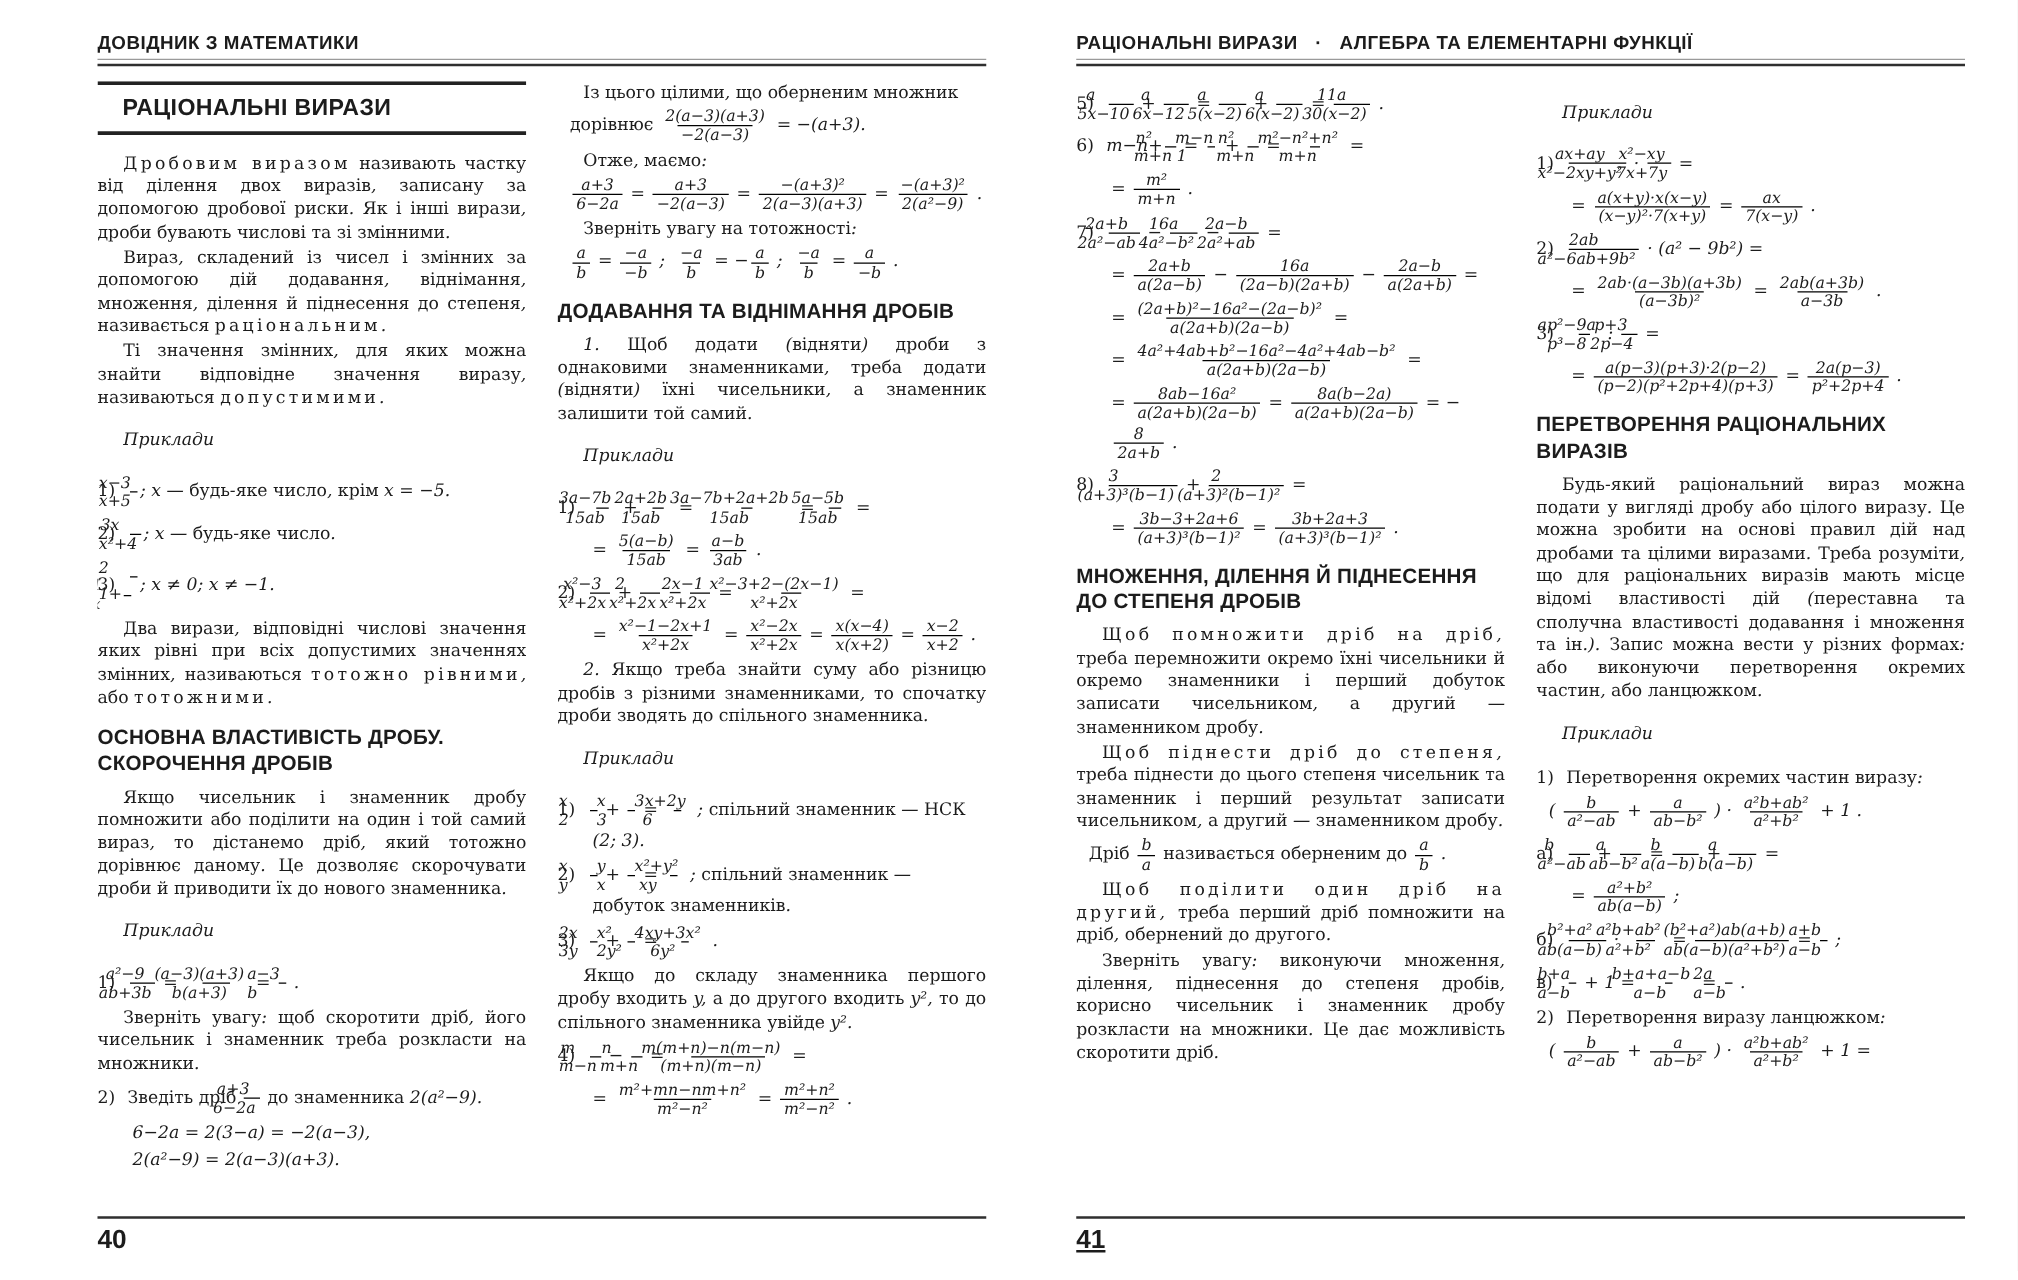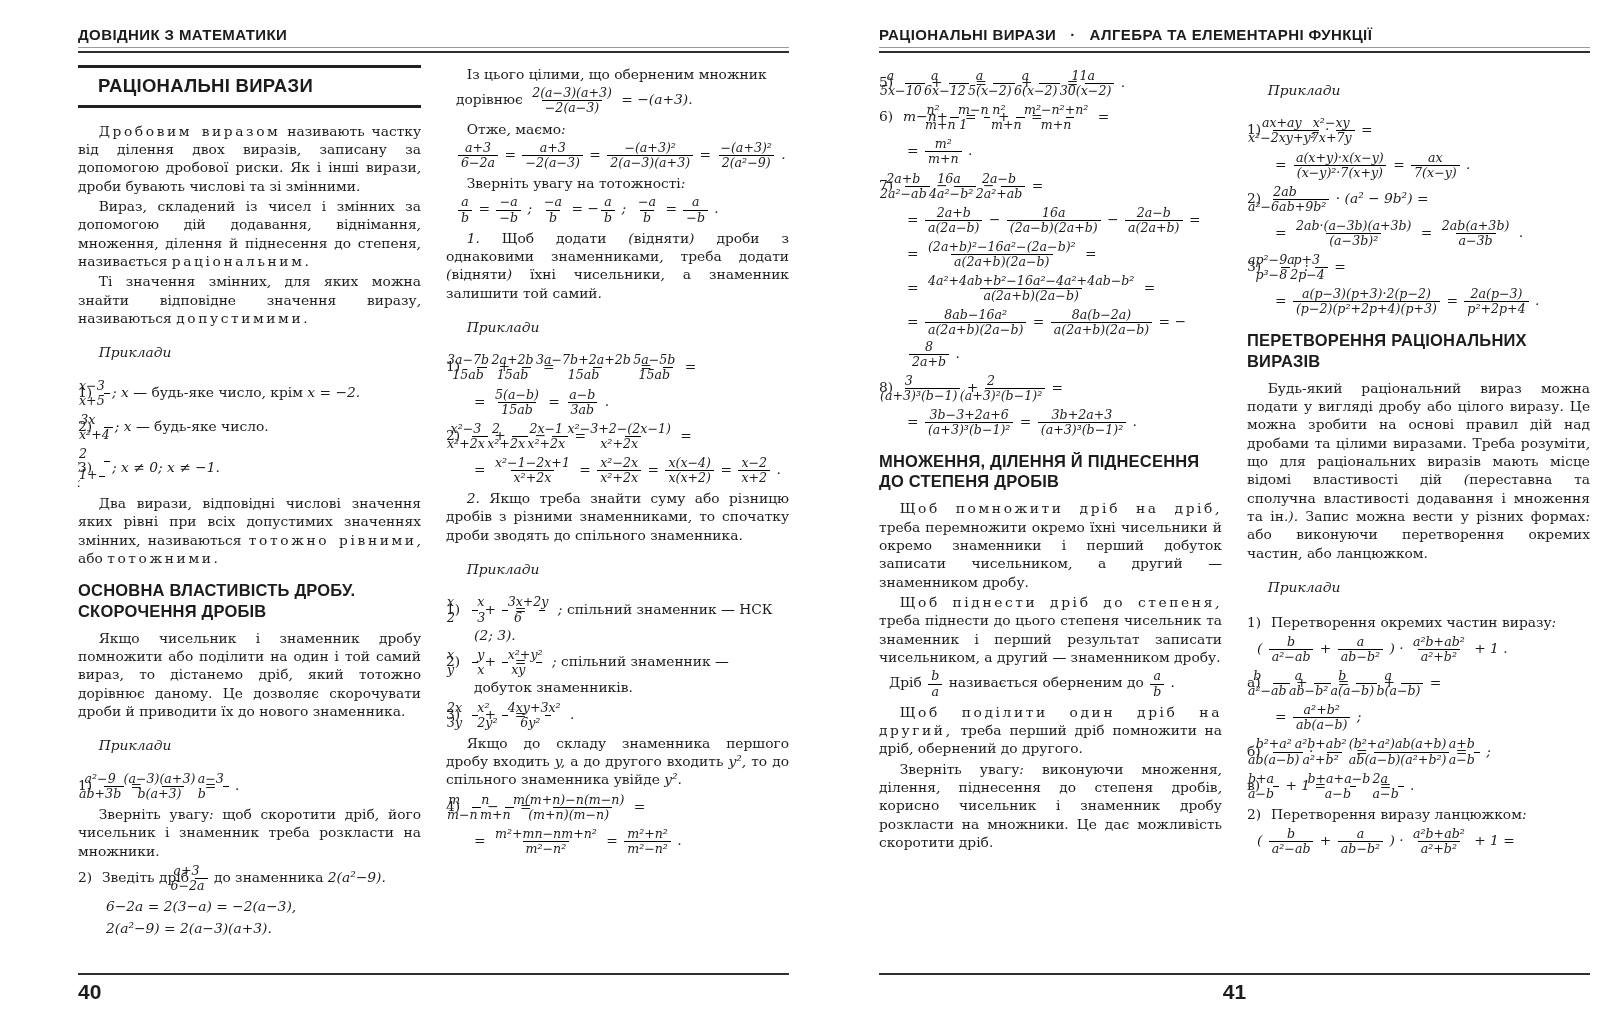--- a/index.html
+++ b/index.html
@@ -1,34 +1,34 @@
 <!DOCTYPE html>
 <html lang="uk"><head>
 <meta charset="utf-8">
 <style>
   html,body{margin:0;padding:0;background:#f4f4f2;}
   .sheet{
     width:1614px;height:1024px;background:var(--paper,#fff);box-sizing:border-box;
-    display:flex;gap:90px;padding:26px 44px 16px 78px;overflow:hidden;
+    display:flex;gap:72px;padding:26px 44px 16px 78px;overflow:hidden;
     font-family:"DejaVu Serif",serif;color:var(--ink,#1c1c1c);
   }
   .page{width:711px;height:978px;display:flex;flex-direction:column;box-sizing:border-box;}
   .running-head{
     font-family:"Liberation Sans",sans-serif;font-weight:bold;font-size:15px;
     letter-spacing:.4px;padding-bottom:4px;white-space:nowrap;
   }
   .page-right .running-head{text-align:left;}
   .running-head .sep{display:inline-block;margin:0 14px;font-weight:bold;}
   .head-rule{height:3px;border-top:1px solid #9a9a9a;border-bottom:2px solid var(--rule,#2f2f2f);margin-bottom:12px;}
   .cols{flex:1;display:flex;gap:25px;overflow:hidden;}
   .col{width:343px;overflow:hidden;font-size:13.8px;line-height:1.33;}
   .pagefoot{margin-top:4px;}
   .foot-rule{border-top:2.5px solid var(--rule,#2f2f2f);margin-bottom:5px;}
   .pageno{font-family:"Liberation Sans",sans-serif;font-weight:bold;font-size:21px;}
-  .page-right .pageno{text-align:center;}
+  .page-right .pageno{text-align:left;text-decoration:underline;}
 
   
   .blk{margin:0 0 2px 0;}
   .blk.boxed{
     border-top:3px solid #222;border-bottom:3px solid #222;
     font-family:"Liberation Sans",sans-serif;font-weight:bold;font-size:18.5px;
     padding:6px 0 6px 20px;margin:0 0 14px 0;letter-spacing:.3px;
   }
   .blk.heading{
     font-family:"Liberation Sans",sans-serif;font-weight:bold;font-size:16.5px;
@@ -67,21 +67,21 @@
     <div class="cols">
       <div class="col">
           <div class="blk boxed">РАЦІОНАЛЬНІ ВИРАЗИ</div>
           <div class="blk para"><span class="t sp">Дробовим</span><span class="v sp"> </span><span class="t sp">виразом</span><span class="v"> </span><span class="t">називають</span><span class="v"> </span><span class="t">частку</span><span class="v"> </span><span class="t">від</span><span class="v"> </span><span class="t">ділення</span><span class="v"> </span><span class="t">двох</span><span class="v"> </span><span class="t">виразів</span><span class="v">, </span><span class="t">записану</span><span class="v"> </span><span class="t">за</span><span class="v"> </span><span class="t">допомогою</span><span class="v"> </span><span class="t">дробової</span><span class="v"> </span><span class="t">риски</span><span class="v">. </span><span class="t">Як</span><span class="v"> </span><span class="t">і</span><span class="v"> </span><span class="t">інші</span><span class="v"> </span><span class="t">вирази</span><span class="v">, </span><span class="t">дроби</span><span class="v"> </span><span class="t">бувають</span><span class="v"> </span><span class="t">числові</span><span class="v"> </span><span class="t">та</span><span class="v"> </span><span class="t">зі</span><span class="v"> </span><span class="t">змінними</span><span class="v">.</span></div>
           <div class="blk para"><span class="t">Вираз</span><span class="v">, </span><span class="t">складений</span><span class="v"> </span><span class="t">із</span><span class="v"> </span><span class="t">чисел</span><span class="v"> </span><span class="t">і</span><span class="v"> </span><span class="t">змінних</span><span class="v"> </span><span class="t">за</span><span class="v"> </span><span class="t">допомогою</span><span class="v"> </span><span class="t">дій</span><span class="v"> </span><span class="t">додавання</span><span class="v">, </span><span class="t">віднімання</span><span class="v">, </span><span class="t">множення</span><span class="v">, </span><span class="t">ділення</span><span class="v"> </span><span class="t">й</span><span class="v"> </span><span class="t">піднесення</span><span class="v"> </span><span class="t">до</span><span class="v"> </span><span class="t">степеня</span><span class="v">, </span><span class="t">називається</span><span class="v"> </span><span class="t sp">раціональним</span><span class="v">.</span></div>
           <div class="blk para"><span class="t">Ті</span><span class="v"> </span><span class="t">значення</span><span class="v"> </span><span class="t">змінних</span><span class="v">, </span><span class="t">для</span><span class="v"> </span><span class="t">яких</span><span class="v"> </span><span class="t">можна</span><span class="v"> </span><span class="t">знайти</span><span class="v"> </span><span class="t">відповідне</span><span class="v"> </span><span class="t">значення</span><span class="v"> </span><span class="t">виразу</span><span class="v">, </span><span class="t">називаються</span><span class="v"> </span><span class="t sp">допустимими</span><span class="v">.</span></div>
           <div class="blk label"><span class="t">Приклади</span></div>
           <div class="blk item"><span class="inum">1)</span><span><span class="frac">
                 <span class="num"><span class="v">x−3</span></span>
                 <span class="den"><span class="v">x+5</span></span>
-              </span><span class="v">; x — </span><span class="t">будь</span><span class="v">-</span><span class="t">яке</span><span class="v"> </span><span class="t">число</span><span class="v">, </span><span class="t">крім</span><span class="v"> x = −2.</span></span></div>
+              </span><span class="v">; x — </span><span class="t">будь</span><span class="v">-</span><span class="t">яке</span><span class="v"> </span><span class="t">число</span><span class="v">, </span><span class="t">крім</span><span class="v"> x = −5.</span></span></div>
           <div class="blk item"><span class="inum">2)</span><span><span class="frac">
                 <span class="num"><span class="v">3x</span></span>
                 <span class="den"><span class="v">x²+4</span></span>
               </span><span class="v">; x — </span><span class="t">будь</span><span class="v">-</span><span class="t">яке</span><span class="v"> </span><span class="t">число</span><span class="v">.</span></span></div>
           <div class="blk item"><span class="inum">3)</span><span><span class="frac">
                 <span class="num"><span class="v">2</span></span>
                 <span class="den"><span class="v">1+</span><span class="frac">
                     <span class="num"><span class="v">1</span></span>
                     <span class="den"><span class="v">x</span></span>
                   </span></span>
@@ -141,20 +141,21 @@
             </span><span class="v"> = −</span><span class="frac">
               <span class="num"><span class="v">a</span></span>
               <span class="den"><span class="v">b</span></span>
             </span><span class="v"> ; </span><span class="frac">
               <span class="num"><span class="v">−a</span></span>
               <span class="den"><span class="v">b</span></span>
             </span><span class="v"> = </span><span class="frac">
               <span class="num"><span class="v">a</span></span>
               <span class="den"><span class="v">−b</span></span>
             </span><span class="v"> .</span></div>
+          <div class="blk heading">ДОДАВАННЯ ТА ВІДНІМАННЯ ДРОБІВ</div>
           <div class="blk para"><span class="v">1.  </span><span class="t">Щоб</span><span class="v"> </span><span class="t">додати</span><span class="v"> (</span><span class="t">відняти</span><span class="v">) </span><span class="t">дроби</span><span class="v"> </span><span class="t">з</span><span class="v"> </span><span class="t">однаковими</span><span class="v"> </span><span class="t">знаменниками</span><span class="v">, </span><span class="t">треба</span><span class="v"> </span><span class="t">додати</span><span class="v"> (</span><span class="t">відняти</span><span class="v">) </span><span class="t">їхні</span><span class="v"> </span><span class="t">чисельники</span><span class="v">, </span><span class="t">а</span><span class="v"> </span><span class="t">знаменник</span><span class="v"> </span><span class="t">залишити</span><span class="v"> </span><span class="t">той</span><span class="v"> </span><span class="t">самий</span><span class="v">.</span></div>
           <div class="blk label"><span class="t">Приклади</span></div>
           <div class="blk item"><span class="inum">1)</span><span><span class="frac">
                 <span class="num"><span class="v">3a−7b</span></span>
                 <span class="den"><span class="v">15ab</span></span>
               </span><span class="v"> + </span><span class="frac">
                 <span class="num"><span class="v">2a+2b</span></span>
                 <span class="den"><span class="v">15ab</span></span>
               </span><span class="v"> = </span><span class="frac">
                 <span class="num"><span class="v">3a−7b+2a+2b</span></span>

